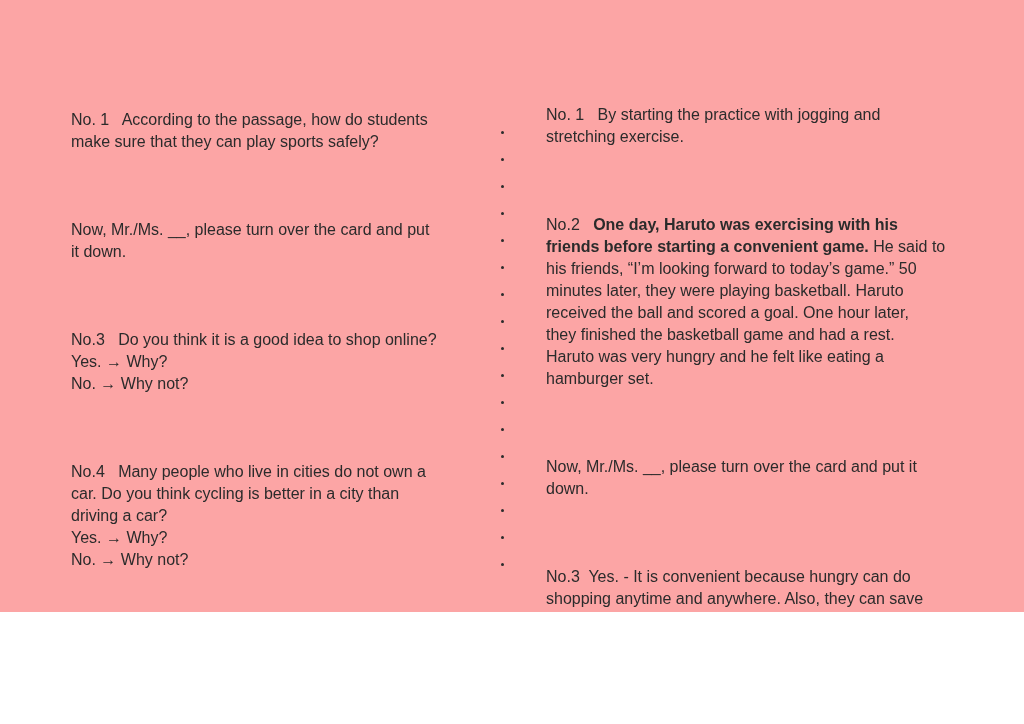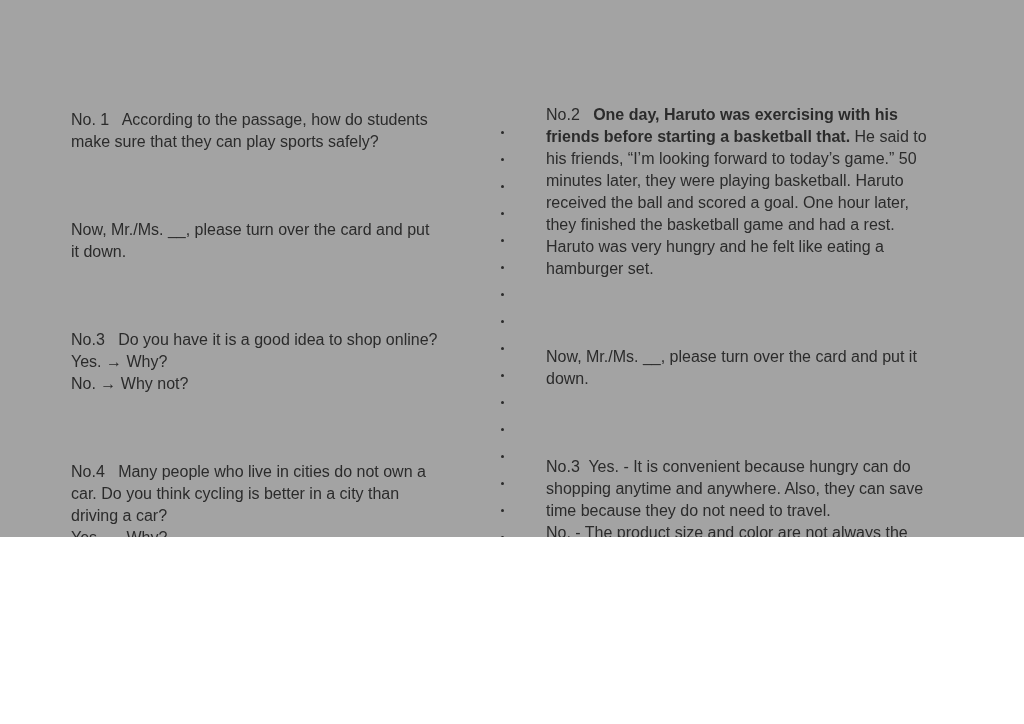--- a/index.html
+++ b/index.html
@@ -3,22 +3,22 @@
 <meta charset="utf-8">
 <style>
   html, body {
     margin: 0;
     padding: 0;
     background: #ffffff;
   }
   .canvas {
     position: relative;
     width: 1024px;
-    height: 537px;
-    background: #a3a3a3;
+    height: 612px;
+    background: #fca5a5;
     overflow: hidden;
     font-family: "Liberation Sans", "DejaVu Sans", sans-serif;
     color: #2b2b2b;
   }
   .col {
     position: absolute;
     font-size: 16px;
     line-height: 22px;
     white-space: pre-wrap;
   }
@@ -60,21 +60,21 @@
 </head>
 <body>
 
 <div class="canvas">
 
   <div class="col col-left">
     <p>No. 1   According to the passage, how do students
 make sure that they can play sports safely?</p>
     <p>Now, Mr./Ms. __, please turn over the card and put
 it down.</p>
-    <p>No.3   Do you have it is a good idea to shop online?
+    <p>No.3   Do you think it is a good idea to shop online?
 Yes. → Why?
 No. → Why not?</p>
     <p>No.4   Many people who live in cities do not own a
 car. Do you think cycling is better in a city than
 driving a car?
 Yes. → Why?
 No. → Why not?</p>
   </div>
 
   <div class="dotted-divider">
@@ -91,22 +91,24 @@
       <span style="background: rgb(43, 43, 43);"></span>
       <span style="background: rgb(43, 43, 43);"></span>
       <span style="background: rgb(43, 43, 43);"></span>
       <span style="background: rgb(43, 43, 43);"></span>
       <span style="background: rgb(43, 43, 43);"></span>
       <span style="background: rgb(43, 43, 43);"></span>
       <span style="background: rgb(43, 43, 43);"></span>
     </div>
 
   <div class="col col-right">
+    <p>No. 1   By starting the practice with jogging and
+stretching exercise.</p>
     <p><span>No.2   </span><span class="b">One day, Haruto was exercising with his
-friends before starting a basketball that.</span><span> He said to
+friends before starting a convenient game.</span><span> He said to
 his friends, “I’m looking forward to today’s game.” 50
 minutes later, they were playing basketball. Haruto
 received the ball and scored a goal. One hour later,
 they finished the basketball game and had a rest.
 Haruto was very hungry and he felt like eating a
 hamburger set.</span></p>
     <p>Now, Mr./Ms. __, please turn over the card and put it
 down.</p>
     <p>No.3  Yes. - It is convenient because hungry can do
 shopping anytime and anywhere. Also, they can save

